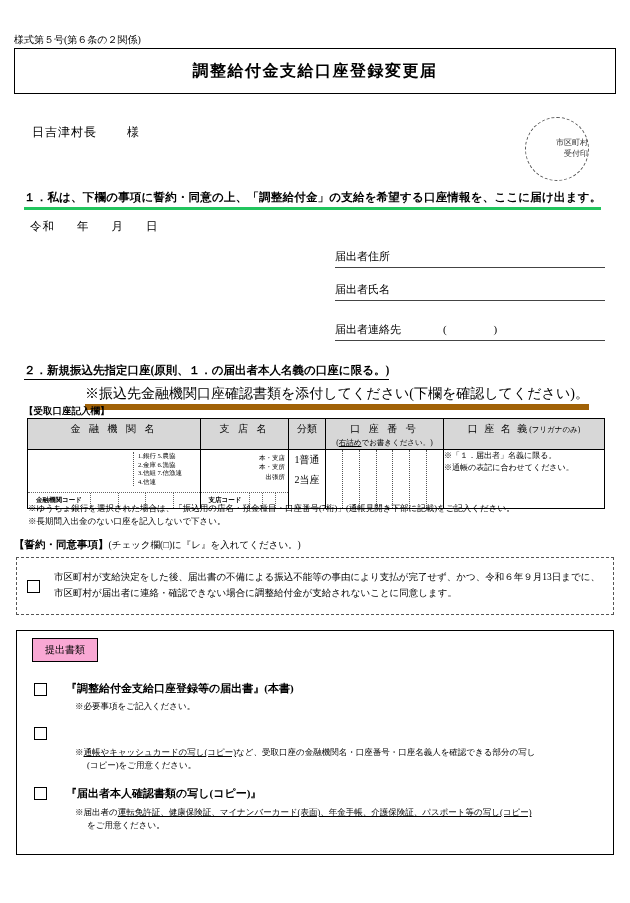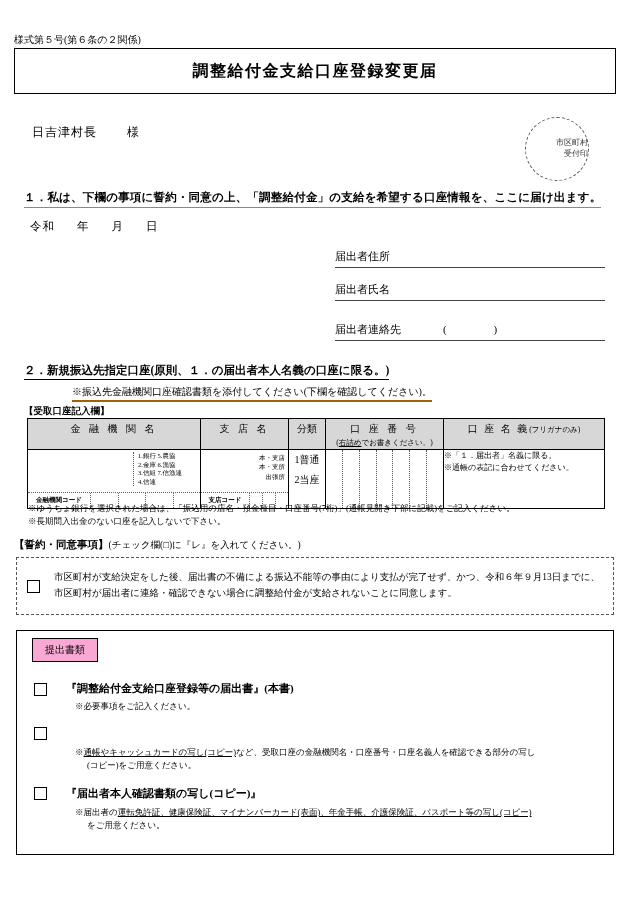--- a/index.html
+++ b/index.html
@@ -17,34 +17,34 @@
   .title-text{font-size:16px;font-weight:bold;letter-spacing:1.5px;}
 
   .addressee{position:absolute;left:32px;top:124px;font-size:12px;letter-spacing:1px;}
   .addressee .sama{margin-left:30px;}
 
   .stamp{position:absolute;left:525px;top:117px;width:62px;height:62px;border:1px dashed #555;
     border-radius:50%;display:flex;flex-direction:column;align-items:flex-end;justify-content:center;
     font-size:8px;line-height:1.35;color:#333;}
 
   .sec1{position:absolute;left:24px;top:190px;font-size:11.5px;font-weight:bold;
-    border-bottom:1px solid #22c55e;padding-bottom:2px;letter-spacing:0.2px;}
+    border-bottom:3px solid #22c55e;padding-bottom:2px;letter-spacing:0.2px;}
   .reiwa{position:absolute;left:30px;top:219px;font-size:11.5px;letter-spacing:1px;}
   .reiwa span{margin-right:22px;}
 
   .fieldline{position:absolute;width:270px;border-bottom:1px solid #444;font-size:11px;
     padding-bottom:3px;box-sizing:border-box;}
   .f1{left:335px;top:249px;}
   .f2{left:335px;top:282px;}
   .f3{left:335px;top:322px;}
   .f3 .paren{margin-left:42px;letter-spacing:22px;}
 
   .sec2{position:absolute;left:24px;top:363px;font-size:11.5px;font-weight:bold;
     border-bottom:1px solid #000;padding-bottom:1px;}
-  .sec2note{position:absolute;left:72px;top:385px;font-size:10px;border-bottom:2px solid #a16207;
+  .sec2note{position:absolute;left:85px;top:385px;font-size:14px;border-bottom:6px solid #a16207;
     padding-bottom:1px;}
 
   .tbl-cap{position:absolute;left:24px;top:405px;font-size:9.5px;font-weight:bold;}
 
   
   .bank{position:absolute;left:27px;top:418px;width:577px;border-collapse:collapse;
     table-layout:fixed;font-size:9px;}
   .bank td,.bank th{border:1px solid #000;padding:0;vertical-align:top;}
   .bank th{background:#d7d7d7;text-align:center;font-weight:normal;}
   .hd-main{font-size:10px;letter-spacing:3px;padding:3px 0 2px;}

